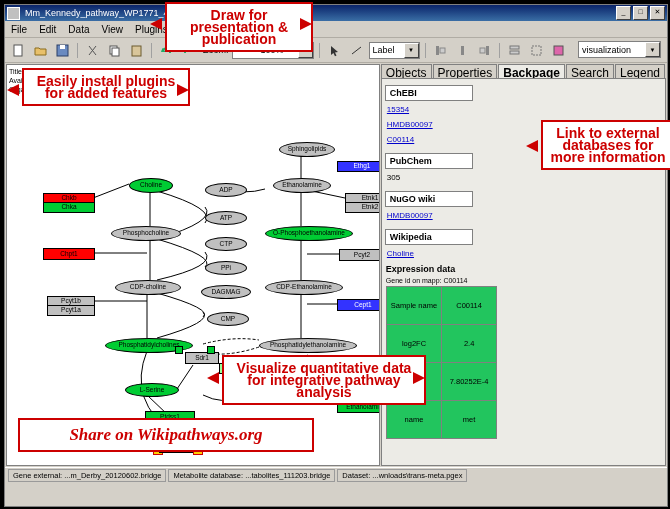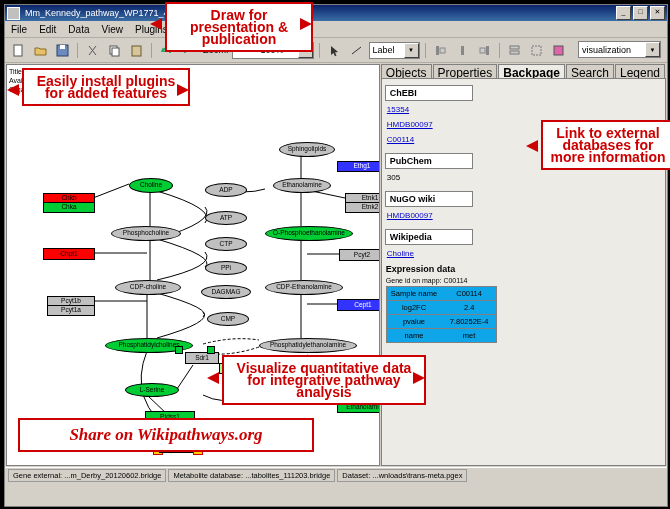--- a/index.html
+++ b/index.html
@@ -31,21 +31,21 @@
   .tabs{display:flex;height:14px;font-size:12px;text-align:right;}
   .tab{padding:1px 4px;border:1px solid #808080;border-bottom:none;background:#d4d0c8;margin-right:1px;}
   .tab.active{background:#ecebe6;font-weight:bold;}
   .panelbody{flex:1;background:#ecebe6;border:1px solid #808080;overflow:hidden;position:relative;padding:3px;}
   .fieldbox{background:#fff;border:1px solid #808080;font-size:9px;font-weight:bold;padding:2px 4px;margin-bottom:2px;display:inline-block;min-width:78px;}
   .linkline{font-size:8px;color:#0000cc;text-decoration:underline;margin:2px 0 6px 2px;}
   .plainline{font-size:8px;color:#000;margin:2px 0 6px 2px;}
   .exprhead{font-size:9px;font-weight:bold;margin:4px 0 3px 1px;}
   .genelbl{font-size:7px;margin:2px 0 2px 1px;}
   table.expr{border-collapse:collapse;font-size:7.5px;margin-left:1px;}
-  table.expr td{border:1px solid #808080;background:#0ea5e9;padding:1px 4px;height:11px;text-align:center;min-width:46px;}
+  table.expr td{border:1px solid #808080;background:#22c55e;padding:13px 4px;height:11px;text-align:center;min-width:46px;}
   
   .statusbar{height:15px;background:#d4d0c8;display:flex;align-items:center;font-size:7.5px;border-top:1px solid #fff;padding:0 3px;}
   .statusbar .cell{border:1px solid #9a9a9a;padding:1px 4px;margin-right:2px;background:#d4d0c8;}
   
   .node{position:absolute;font-size:6.5px;text-align:center;color:#000;line-height:1;display:flex;align-items:center;justify-content:center;}
   .ell{border:1px solid #000;border-radius:50%;background:#fff;}
   .rect{border:1px solid #000;background:#c8c8c8;}
   .green{background:#00cc33;}
   .red{background:#ff0000;}
   .blue{background:#3333ff;}

